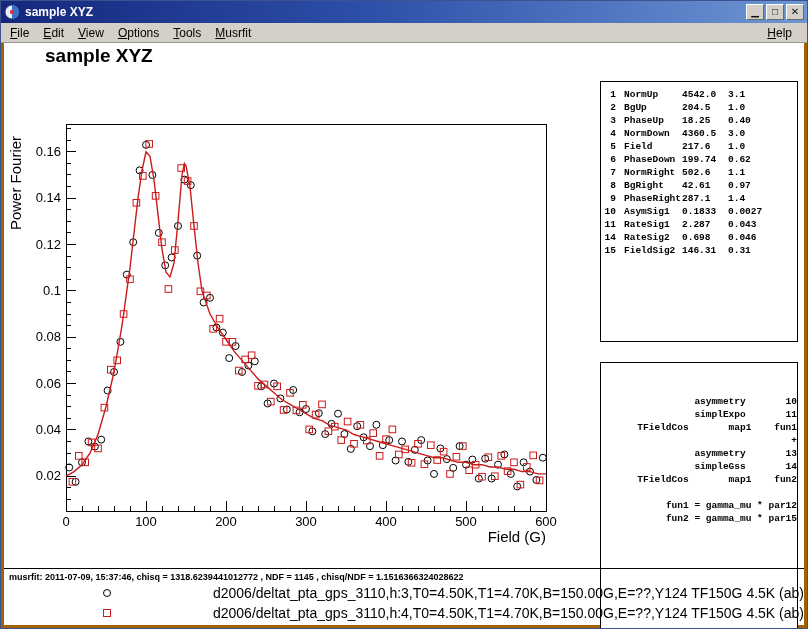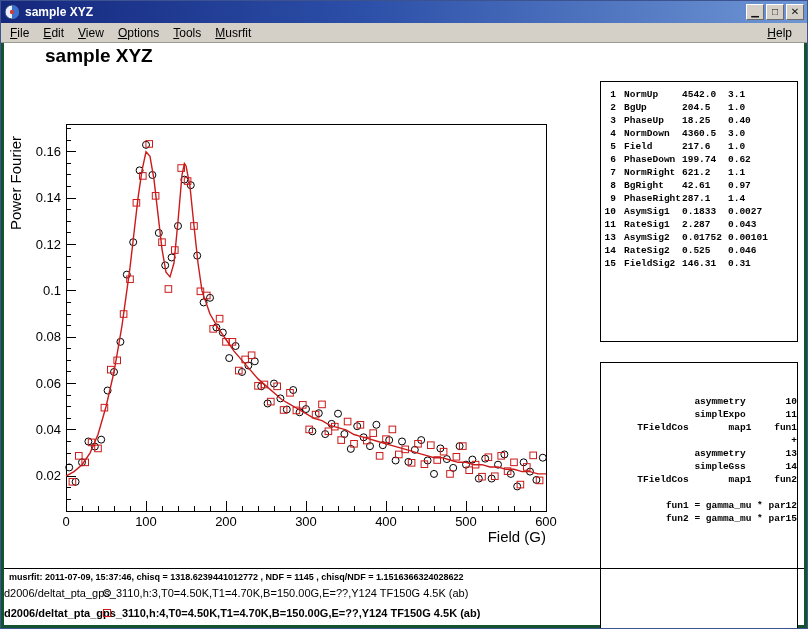--- a/index.html
+++ b/index.html
@@ -1,18 +1,18 @@
 <!DOCTYPE html>
 <html><head>
 <meta charset="utf-8">
 <style>
   * { box-sizing: border-box; }
   html,body { margin:0; padding:0; }
   body { font-family:"Liberation Sans", sans-serif; background:#808080; }
-  .window { position:relative; width:808px; height:629px; background:#14532d; border:1px solid #3d538f; overflow:hidden; }
+  .window { position:relative; width:808px; height:629px; background:#a16207; border:1px solid #3d538f; overflow:hidden; }
 
   .titlebar { height:22px; display:flex; align-items:center; padding:0 3px;
     background:linear-gradient(90deg,#15277d 0%, #2c4fa8 45%, #6e96d4 100%); }
   .titlebar-title { color:#fff; font-weight:bold; font-size:12px; margin-left:5px; flex:1; }
   .winbtn { width:18px; height:16px; margin-left:2px; background:#d4d0c8;
     border:1px solid; border-color:#ffffff #6a6a6a #6a6a6a #ffffff;
     display:flex; align-items:center; justify-content:center;
     font-size:10px; line-height:1; color:#111; cursor:default; }
 
   .menubar { height:20px; background:#d4d0c8; border-bottom:1px solid #9c9a94;
@@ -32,22 +32,22 @@
   .prow .c1 { padding-left:8px; }
   .pave-theory { left:596px; top:319px; width:198px; height:273px; padding:6px 0 0 6px;
     line-height:13px; white-space:pre;text-align:right; }
   .tline { min-height:13px; }
 
   .divider { position:absolute; left:0; right:0; top:525px; height:1px; background:#000; }
   .statusline { position:absolute; left:5px; top:529px; font-size:9px; font-weight:bold; color:#000; }
 
   .legend-row { position:absolute; left:0; width:100%; height:18px; }
   .legend-row.lr1 { top:541px; }
-  .legend-row.lr2 { top:561px;font-weight:bold; }
-  .legend-row .ltext { text-align:left; font-size:11px; line-height:18px; color:#000; }
+  .legend-row.lr2 { top:561px; }
+  .legend-row .ltext { text-align:right; font-size:14px; line-height:18px; color:#000; }
   .lmark { position:absolute; left:99px; top:5px; width:8px; height:8px; border:1px solid #000; background:transparent; }
   .lmark.circle { border-radius:50%; }
 </style>
 </head>
 <body>
 
 <div class="window">
 
   <div class="titlebar">
     <span style="display:flex;">
@@ -360,21 +360,21 @@
           </div>
           <div class="prow">
             <span class="c0">6</span>
             <span class="c1">PhaseDown</span>
             <span class="c2">199.74</span>
             <span class="c3">0.62</span>
           </div>
           <div class="prow">
             <span class="c0">7</span>
             <span class="c1">NormRight</span>
-            <span class="c2">621.2</span>
+            <span class="c2">502.6</span>
             <span class="c3">1.1</span>
           </div>
           <div class="prow">
             <span class="c0">8</span>
             <span class="c1">BgRight</span>
             <span class="c2">42.61</span>
             <span class="c3">0.97</span>
           </div>
           <div class="prow">
             <span class="c0">9</span>
@@ -388,29 +388,23 @@
             <span class="c2">0.1833</span>
             <span class="c3">0.0027</span>
           </div>
           <div class="prow">
             <span class="c0">11</span>
             <span class="c1">RateSig1</span>
             <span class="c2">2.287</span>
             <span class="c3">0.043</span>
           </div>
           <div class="prow">
-            <span class="c0">13</span>
-            <span class="c1">AsymSig2</span>
-            <span class="c2">0.01752</span>
-            <span class="c3">0.00101</span>
-          </div>
-          <div class="prow">
             <span class="c0">14</span>
             <span class="c1">RateSig2</span>
-            <span class="c2">0.525</span>
+            <span class="c2">0.698</span>
             <span class="c3">0.046</span>
           </div>
           <div class="prow">
             <span class="c0">15</span>
             <span class="c1">FieldSig2</span>
             <span class="c2">146.31</span>
             <span class="c3">0.31</span>
           </div>
         </div>
     </div>

